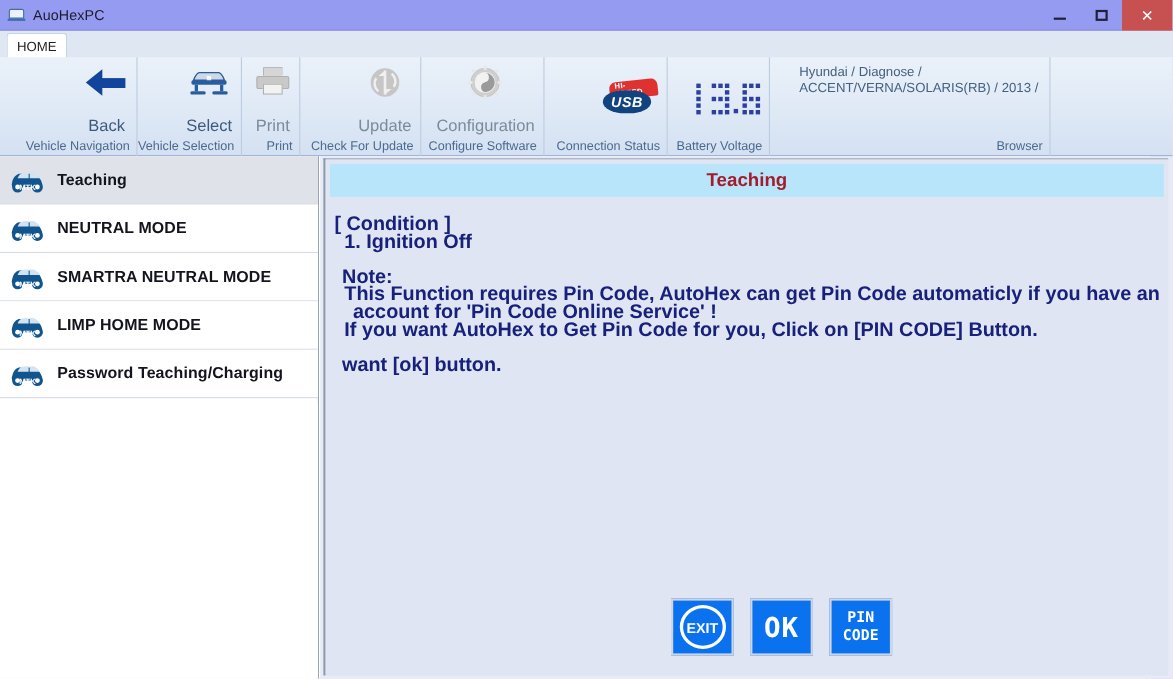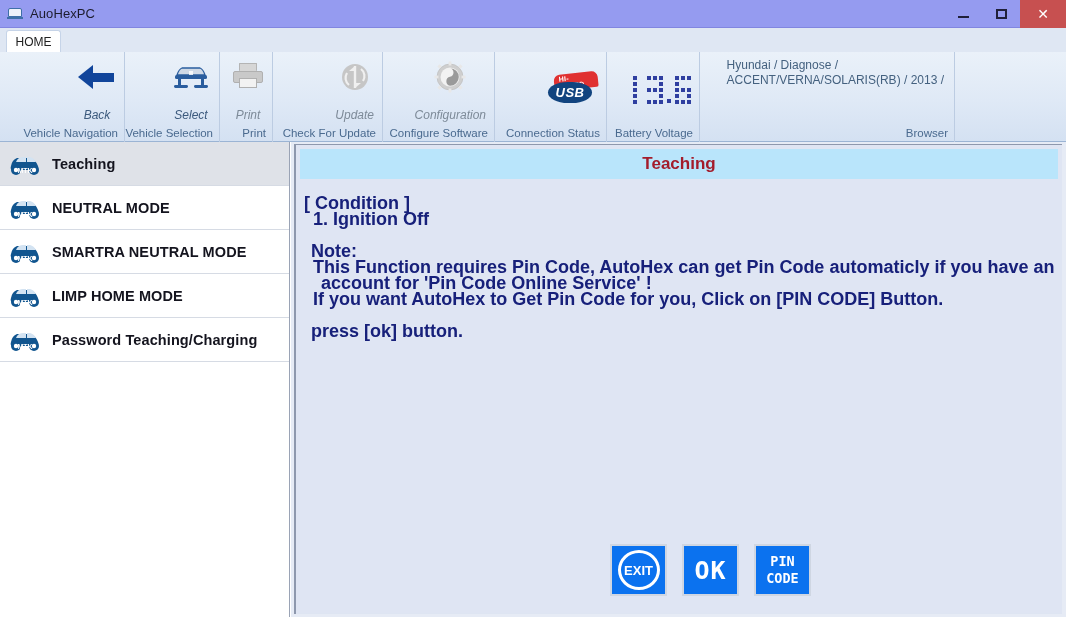--- a/index.html
+++ b/index.html
@@ -114,23 +114,22 @@
     white-space: nowrap;
   }
   .rbtn {
     display: flex; flex-direction: column; align-items: center; justify-content: flex-start;
     width: 100%;
   }
   .rbtn .glyph {
     height: 38px; display: flex; align-items: center; justify-content: center;
   }
   .rbtn .cap {
-    font-size: 12px; color: #3c5a7d; margin-top: 12px;
+    font-size: 15px; color: #3c5a7d; margin-top: 12px;
     white-space: nowrap;
-    font-style: italic;
   }
   .rbtn.disabled .cap { color: #7d8a98; }
 
   
   .ic-back { width: 38px; height: 24px; position: relative; }
   .ic-back .shaft {
     position: absolute; left: 14px; top: 8px; width: 22px; height: 9px; background: #11459b;
   }
   .ic-back .head {
     position: absolute; left: 0px; top: 0px;
@@ -599,21 +598,21 @@
       </div>
       <div class="doc-body">
         <div class="ln">[ Condition ]</div>
         <div class="ln ind2">1. Ignition Off</div>
         <div class="blank"></div>
         <div class="ln ind1">Note:</div>
         <div class="ln ind2">This Function requires Pin Code, AutoHex can get Pin Code automaticly if you have an</div>
         <div class="ln ind3">account for 'Pin Code Online Service' !</div>
         <div class="ln ind2">If you want AutoHex to Get Pin Code for you, Click on [PIN CODE] Button.</div>
         <div class="blank"></div>
-        <div class="ln ind1">press [ok] button.</div>
+        <div class="ln ind1">want [ok] button.</div>
       </div>
 
       <div class="btnrow">
         <div class="dbtn">
           <span class="exit-circ">EXIT</span>
         </div>
         <div class="dbtn">
           <span class="ok-t">OK</span>
         </div>
         <div class="dbtn">

